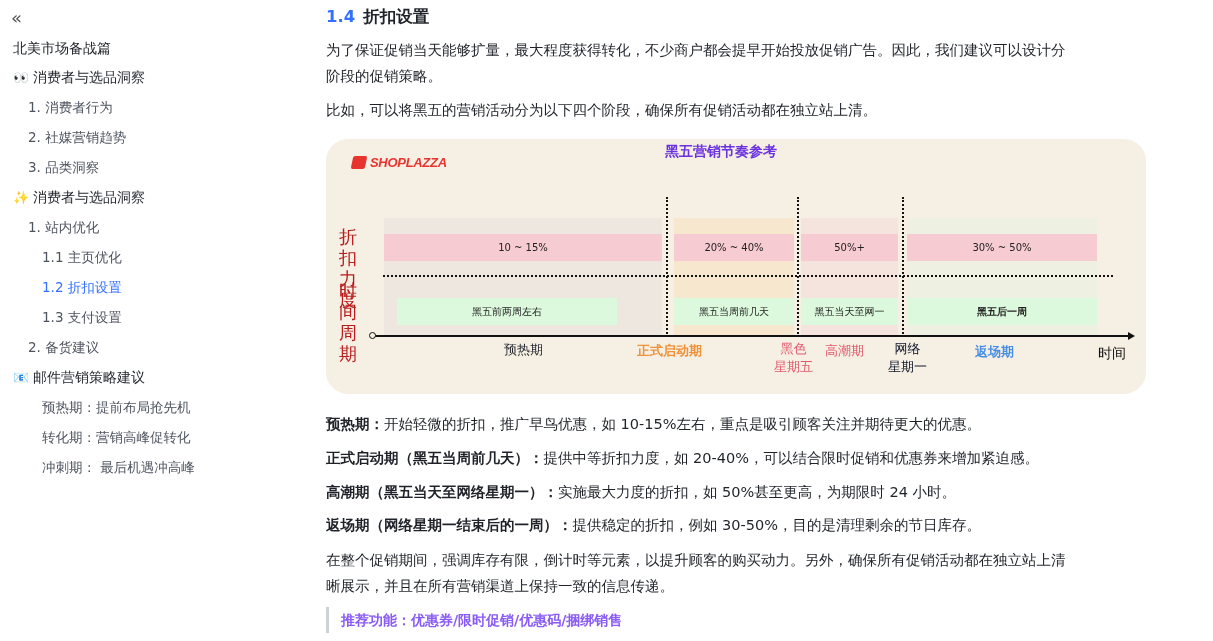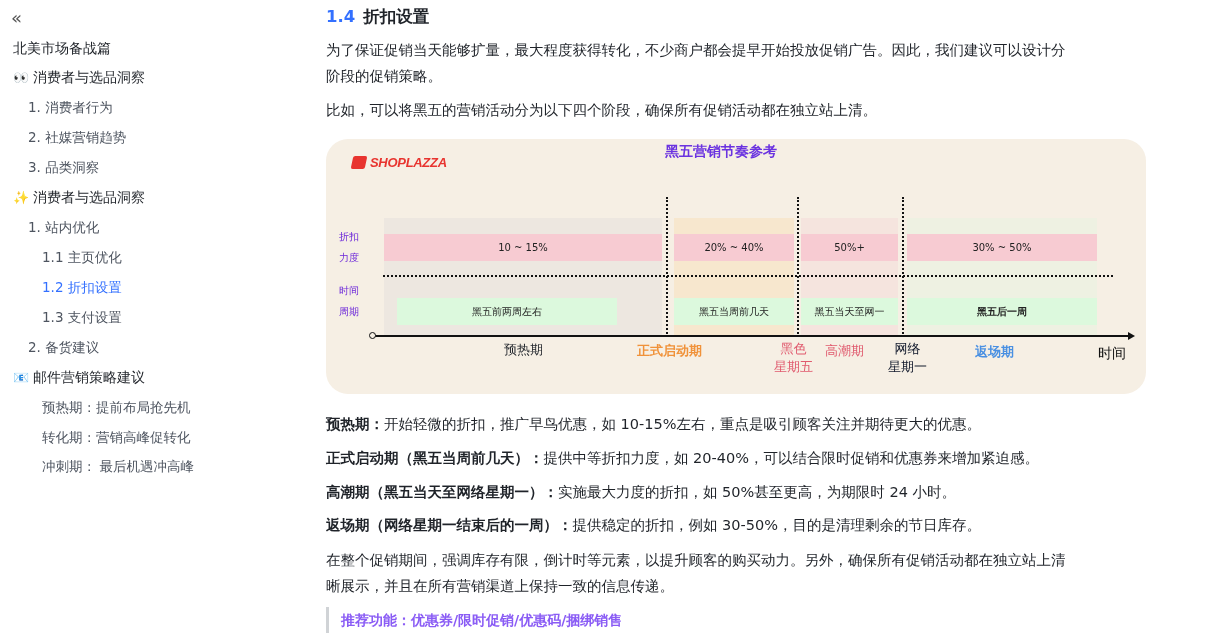--- a/index.html
+++ b/index.html
@@ -28,21 +28,21 @@
     .card-title { position: absolute; left: 339px; top: 4px; font-size: 14px; font-weight: bold; color: #6b33e0; }
     .col-bg { position: absolute; top: 79px; height: 118px; }
     .band { position: absolute; height: 27px; display: flex; align-items: center; justify-content: center; font-size: 10px; color: #222; }
     .band.disc { top: 95px; background: #f7cbd2; }
     .band.time { top: 159px; background: #dcf9dd; }
     .vline { position: absolute; top: 58px; height: 140px; width: 0; border-left: 2px dotted #111; }
     .hline { position: absolute; left: 57px; width: 730px; top: 136px; height: 0; border-top: 2px dotted #111; }
     .axis { position: absolute; left: 48px; top: 196px; width: 756px; height: 2px; background: #111; }
     .axis-origin { position: absolute; left: 43px; top: 193px; width: 7px; height: 7px; border: 1.5px solid #111; border-radius: 50%; background: #f6efe4; }
     .axis-arrow { position: absolute; left: 802px; top: 193px; width: 0; height: 0; border-top: 4px solid transparent; border-bottom: 4px solid transparent; border-left: 7px solid #111; }
-    .row-label { position: absolute; left: 13px; font-size: 10px; line-height: 21px; color: #6d28d9; width: 34px; }
+    .row-label { position: absolute; left: 13px; font-size: 18px; line-height: 21px; color: #b91c1c; width: 34px; }
     .phase { position: absolute; font-size: 13px; line-height: 18px; text-align: center; white-space: nowrap; }
 
     .quote { position: absolute; left: 0; top: 607px; height: 26px; border-left: 3px solid #d0d3d6; padding-left: 12px; font-size: 14px; font-weight: bold; color: #8a5cf5; line-height: 26px; }
   </style>
 </head>
 <body>
 
 <div class="sidebar">
   <div class="collapse-btn">«</div>
 
@@ -53,21 +53,21 @@
   <div class="toc-item" style="left:28px;top:157px;"><span>3. 品类洞察</span></div>
   <div class="toc-item root" style="left:13px;top:187px;"><span class="toc-emoji">✨</span><span>消费者与选品洞察</span></div>
   <div class="toc-item" style="left:28px;top:217px;"><span>1. 站内优化</span></div>
   <div class="toc-item" style="left:42px;top:247px;"><span>1.1 主页优化</span></div>
   <div class="toc-item active" style="left:42px;top:277px;"><span>1.2 折扣设置</span></div>
   <div class="toc-item" style="left:42px;top:307px;"><span>1.3 支付设置</span></div>
   <div class="toc-item" style="left:28px;top:337px;"><span>2. 备货建议</span></div>
   <div class="toc-item root" style="left:13px;top:367px;"><span class="toc-emoji">📧</span><span>邮件营销策略建议</span></div>
   <div class="toc-item" style="left:42px;top:397px;"><span>预热期：提前布局抢先机</span></div>
   <div class="toc-item" style="left:42px;top:427px;"><span>转化期：营销高峰促转化</span></div>
-  <div class="toc-item" style="left:42px;top:457px;font-family:Liberation Serif, serif;"><span>冲刺期： 最后机遇冲高峰</span></div>
+  <div class="toc-item" style="left:42px;top:457px;"><span>冲刺期： 最后机遇冲高峰</span></div>
 </div>
 
 <div class="main">
   <div class="h2">
     <span class="num">1.4</span><span>折扣设置</span>
   </div>
 
   <div class="p" style="top:37px;">
     <div>为了保证促销当天能够扩量，最大程度获得转化，不少商户都会提早开始投放促销广告。因此，我们建议可以设计分</div>
     <div>阶段的促销策略。</div>

